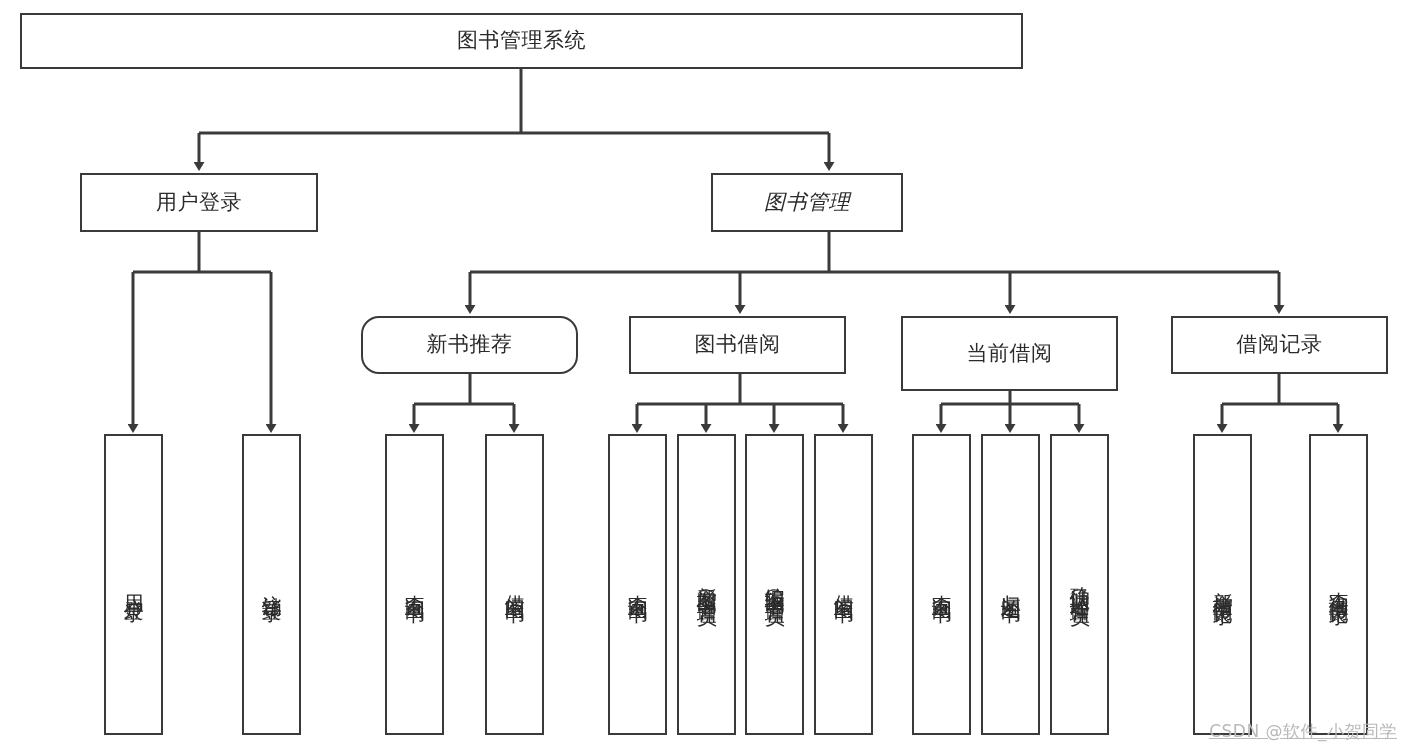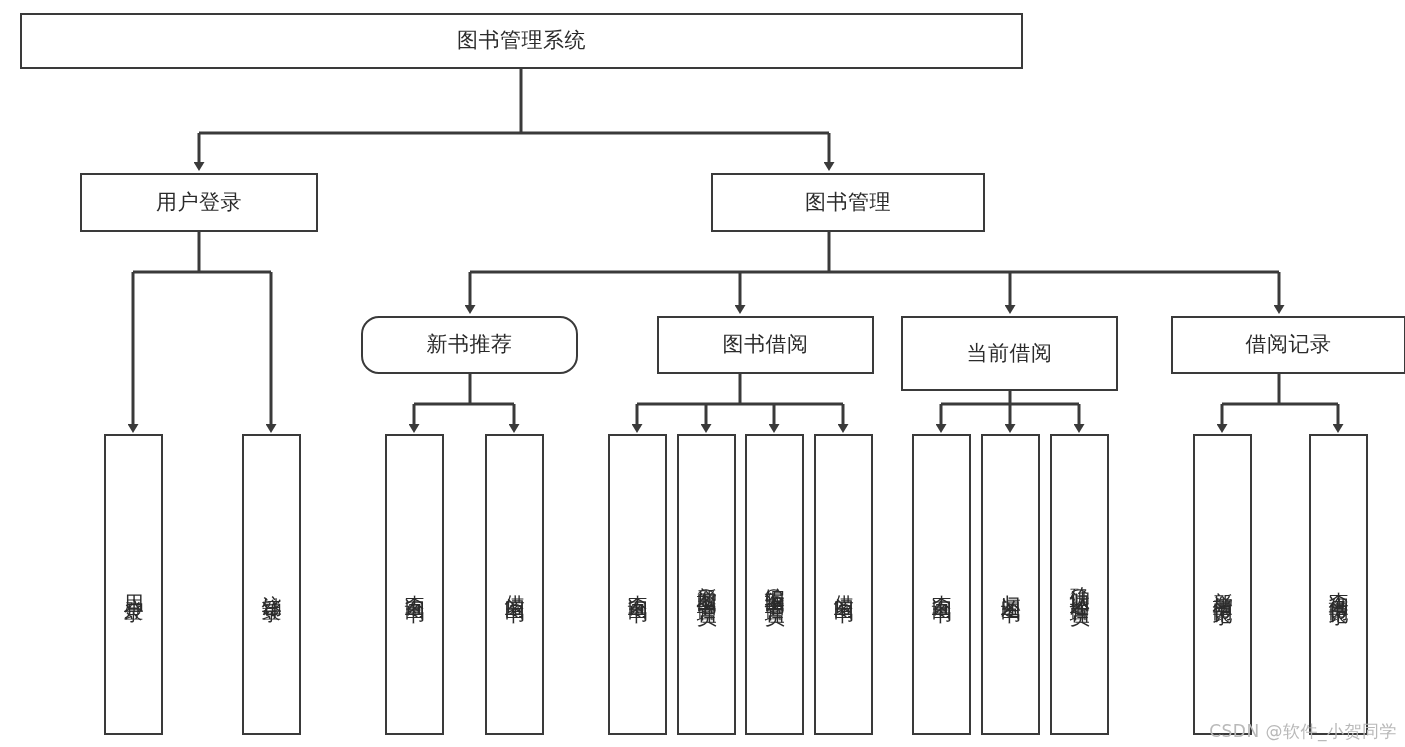--- a/index.html
+++ b/index.html
@@ -53,20 +53,21 @@
     display: block;
   }
   .watermark {
     position: absolute;
     right: 8px;
     bottom: 4px;
     font-size: 17px;
     color: #b9b9b9;
     white-space: nowrap;
     letter-spacing: 0.5px;
+    text-decoration: underline;
   }
 </style>
 </head>
 <body>
 
 <div id="canvas">
 
   <svg id="wires" viewBox="0 0 1405 747">
     <defs>
       <marker id="arrow" markerWidth="9" markerHeight="11" refX="1" refY="5.5" orient="auto" markerUnits="userSpaceOnUse">
@@ -117,34 +118,34 @@
     </g>
   </svg>
 
   <div class="node horiz" style="left:20px; top:13px; width:1003px; height:56px;">
     <span>图书管理系统</span>
   </div>
 
   <div class="node horiz" style="left:80px; top:173px; width:238px; height:59px;">
     <span>用户登录</span>
   </div>
-  <div class="node horiz" style="left:711px; top:173px; width:274px; height:59px;">
+  <div class="node horiz" style="left:711px; top:173px; width:192px; height:59px;font-style:italic;">
     <span>图书管理</span>
   </div>
 
   <div class="node horiz" style="left:361px; top:316px; width:217px; height:58px;border-radius:18px;">
     <span>新书推荐</span>
   </div>
-  <div class="node horiz" style="left:657px; top:316px; width:217px; height:58px;">
+  <div class="node horiz" style="left:629px; top:316px; width:217px; height:58px;">
     <span>图书借阅</span>
   </div>
   <div class="node horiz" style="left:901px; top:316px; width:217px; height:75px;">
     <span>当前借阅</span>
   </div>
-  <div class="node horiz" style="left:1171px; top:316px; width:235px; height:58px;">
+  <div class="node horiz" style="left:1171px; top:316px; width:217px; height:58px;">
     <span>借阅记录</span>
   </div>
 
   <div class="node vert" style="left:104px; top:434px; width:59px; height:301px;">
     <span class="vtext">用户登录</span>
   </div>
   <div class="node vert" style="left:242px; top:434px; width:59px; height:301px;">
     <span class="vtext">注销登录</span>
   </div>
 

